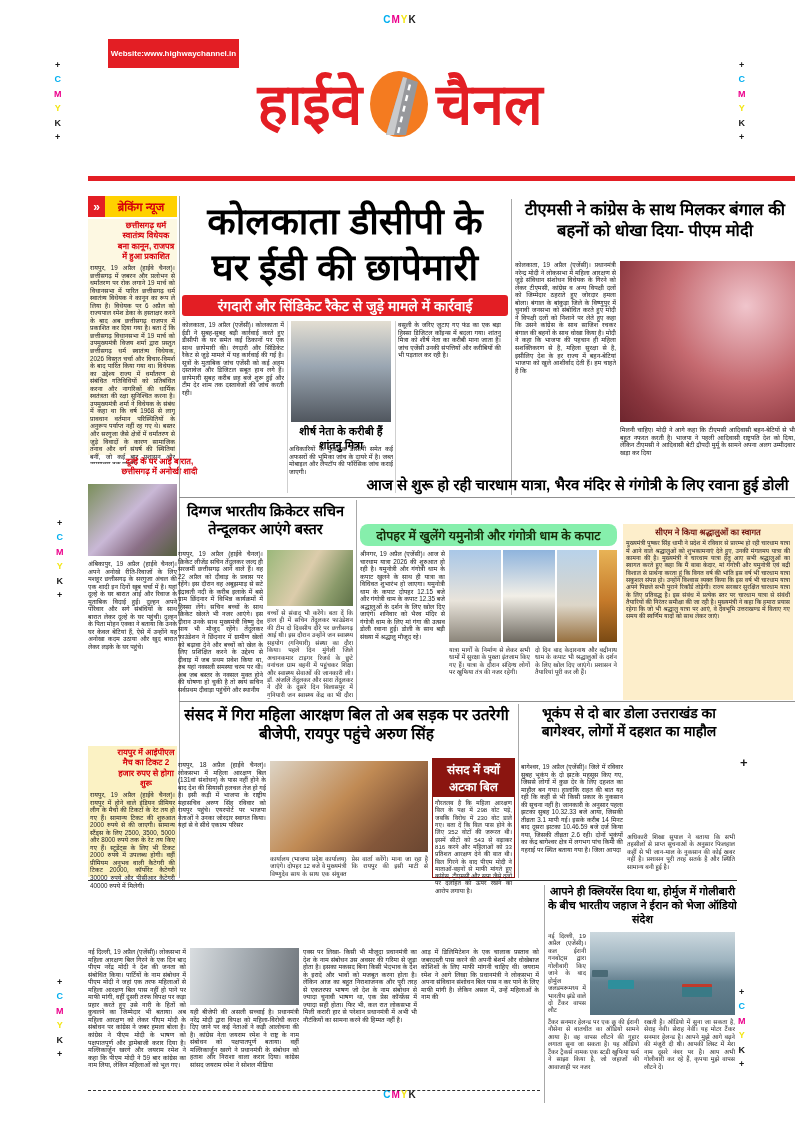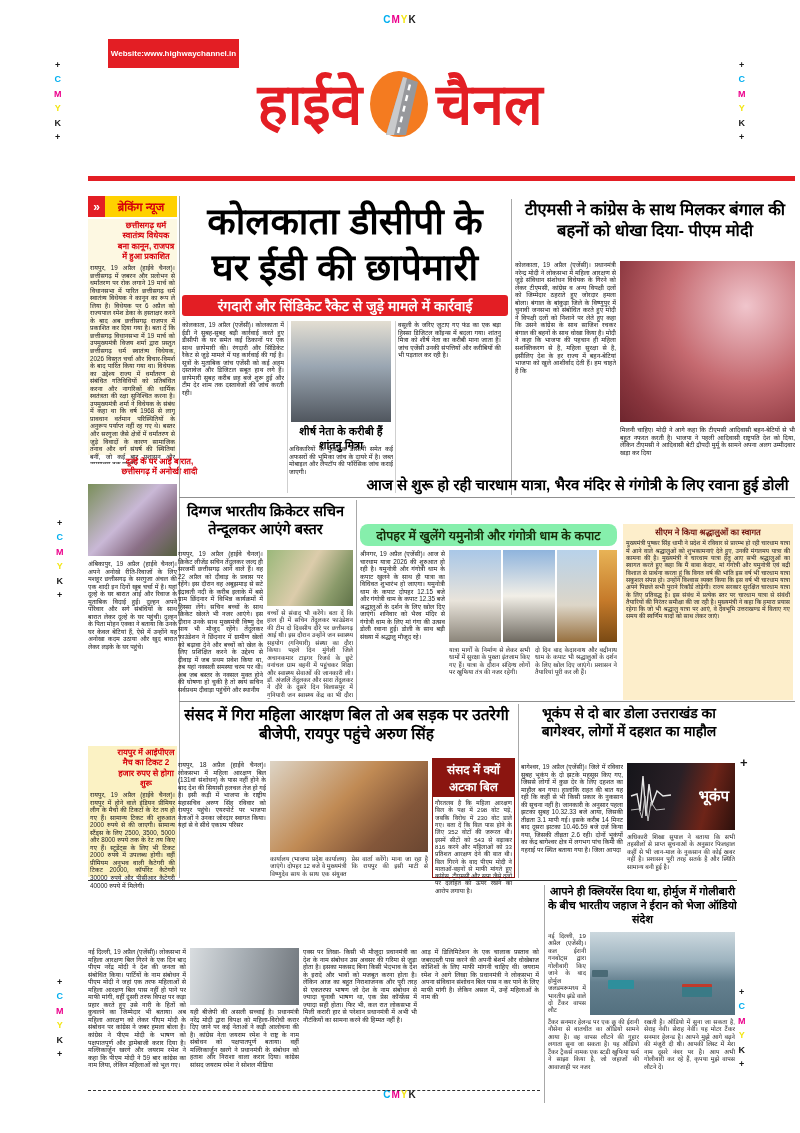--- a/index.html
+++ b/index.html
@@ -163,27 +163,20 @@
   <div class="photo ph-sansad" style="top:761px;left:270px;width:158px;height:91px;"></div>
   <div class="abs cap" style="top:855px;left:270px;width:158px;height:23px;column-count:2;column-gap:5px;">कार्यालय (भाजपा प्रदेश कार्यालय) जाएंगे। दोपहर 12 बजे वे मुख्यमंत्री विष्णुदेव साय के साथ एक संयुक्त प्रेस वार्ता करेंगे। माना जा रहा है कि रायपुर की इसी माटी से देशव्यापी आंदोलन का बिगुल फूंका जाएगा।</div>
   <div class="abs" style="top:758px;left:432px;width:83px;height:120px;border:1px solid #8b1510;box-sizing:border-box;background:#fff;">
     <div style="background:#8b1510;color:#fff;font-size:12px;font-weight:bold;text-align:center;padding:2px 0;">संसद में क्यों अटका बिल</div>
     <div class="jt" style="height:100px;padding:2px;font-size:6.1px;">गौरतलब है कि महिला आरक्षण बिल के पक्ष में 298 वोट पड़े, जबकि विरोध में 230 वोट डाले गए। बता दें कि बिल पास होने के लिए 352 वोटों की जरूरत थी। इसमें सीटों को 543 से बढ़ाकर 816 करने और महिलाओं को 33 प्रतिशत आरक्षण देने की बात थी। बिल गिरने के बाद पीएम मोदी ने माताओं-बहनों से माफी मांगते हुए कांग्रेस, टीएमसी और सपा जैसे दलों पर दलहित को ऊपर रखने का आरोप लगाया है।</div>
   </div>
   <div class="vrule" style="top:704px;left:518px;height:174px;"></div>
 
   <div class="abs hl" style="top:705px;left:521px;width:216px;font-size:14px;">भूकंप से दो बार डोला उत्तराखंड का बागेश्वर, लोगों में दहशत का माहौल</div>
   <div class="abs jt" style="top:763px;left:521px;width:102px;height:115px;">बागेश्वर, 19 अप्रैल (एजेंसी)। जिले में रविवार सुबह भूकंप के दो झटके महसूस किए गए, जिससे लोगों में कुछ देर के लिए दहशत का माहौल बन गया। हालांकि राहत की बात यह रही कि कहीं से भी किसी प्रकार के नुकसान की सूचना नहीं है। जानकारी के अनुसार पहला झटका सुबह 10.32.33 बजे आया, जिसकी तीव्रता 3.1 मापी गई। इसके करीब 14 मिनट बाद दूसरा झटका 10.46.59 बजे दर्ज किया गया, जिसकी तीव्रता 2.6 रही। दोनों भूकंपों का केंद्र बागेश्वर क्षेत्र में लगभग पांच किमी की गहराई पर स्थित बताया गया है। जिला आपदा</div>
-  <div class="photo ph-quake" style="top:763px;left:627px;width:108px;height:67px;">
-    <svg width="50" height="60" viewBox="0 0 50 60" style="position:absolute;left:2px;top:3px;">
-      <polyline points="2,30 8,28 11,45 14,10 17,50 20,18 23,38 28,25 34,30 42,29" fill="none" stroke="#e8e8e8" stroke-width="1.4"></polyline>
-      <polyline points="2,44 10,43 13,52 16,30 19,55 22,36 27,44 36,43" fill="none" stroke="#bfbfbf" stroke-width="1"></polyline>
-    </svg>
-    <span style="position:absolute;right:6px;top:22px;color:#fff;font-weight:900;font-size:15px;">भूकंप</span>
-  </div>
   <div class="abs cap" style="top:833px;left:627px;width:108px;height:45px;">अधिकारी शिखा सुयाल ने बताया कि सभी तहसीलों से प्राप्त सूचनाओं के अनुसार फिलहाल कहीं से भी जान-माल के नुकसान की कोई खबर नहीं है। प्रशासन पूरी तरह सतर्क है और स्थिति सामान्य बनी हुई है।</div>
 
   <div class="abs" style="top:880px;left:88px;width:649px;height:1px;background:#333;"></div>
 
   <div class="abs jt" style="top:948px;left:88px;width:98px;height:140px;">नई दिल्ली, 19 अप्रैल (एजेंसी)। लोकसभा में महिला आरक्षण बिल गिरने के एक दिन बाद पीएम नरेंद्र मोदी ने देश की जनता को संबोधित किया। पार्टियों के नाम संबोधन में पीएम मोदी ने जहां एक तरफ महिलाओं से महिला आरक्षण बिल पास नहीं हो पाने पर माफी मांगी, वहीं दूसरी तरफ विपक्ष पर कड़ा प्रहार करते हुए उसे नारी के हितों को कुचलने का जिम्मेदार भी बताया। अब महिला आरक्षण को लेकर पीएम मोदी के संबोधन पर कांग्रेस ने जबर हमला बोला है। कांग्रेस ने पीएम मोदी के भाषण को पक्षपातपूर्ण और ड्रामेबाजी करार दिया है। मल्लिकार्जुन खरगे और जयराम रमेश ने कहा कि पीएम मोदी ने 59 बार कांग्रेस का नाम लिया, लेकिन महिलाओं को भूल गए।</div>
   <div class="photo ph-kharge" style="top:948px;left:190px;width:109px;height:57px;"></div>
   <div class="abs jt" style="top:1008px;left:190px;width:109px;height:80px;">यही बीजेपी की असली सच्चाई है। प्रधानमंत्री नरेंद्र मोदी द्वारा विपक्ष को महिला-विरोधी करार दिए जाने पर कई नेताओं ने कड़ी आलोचना की है। कांग्रेस नेता जयराम रमेश ने राष्ट्र के नाम संबोधन को पक्षपातपूर्ण बताया। वहीं मल्लिकार्जुन खरगे ने प्रधानमंत्री के संबोधन को हताश और निराशा वाला करार दिया। कांग्रेस सांसद जयराम रमेश ने सोशल मीडिया</div>
   <div class="abs jt" style="top:948px;left:303px;width:114px;height:140px;">एक्स पर लिखा- किसी भी मौजूदा प्रधानमंत्री का देश के नाम संबोधन उस अवसर की गरिमा से जुड़ा होता है। इसका मकसद बिना किसी भेदभाव के देश के इरादे और भावों को मजबूत करना होता है। लेकिन आज का बहुत निराशाजनक और पूरी तरह से एकतरफा भाषण जो देश के नाम संबोधन से ज्यादा चुनावी भाषण था, एक प्रेस कॉन्फ्रेंस में ज्यादा सही होता। फिर भी, कल रात लोकसभा में मिली करारी हार से परेशान प्रधानमंत्री में अभी भी नौटंकियों का सामना करने की हिम्मत नहीं है।</div>
   <div class="abs jt" style="top:948px;left:421px;width:118px;height:140px;">आड़ में डिलिमिटेशन के एक चालाक प्रस्ताव को जबरदस्ती पास करने की अपनी बेशर्म और धोखेबाज कोशिशों के लिए माफी मांगनी चाहिए थी। जयराम रमेश ने आगे लिखा कि प्रधानमंत्री ने लोकसभा में अपना संविधान संशोधन बिल पास न कर पाने के लिए माफी मांगी है। लेकिन असल में, उन्हें महिलाओं के नाम की</div>
   <div class="abs" style="top:1090px;left:88px;width:452px;border-top:1px dashed #333;"></div>

